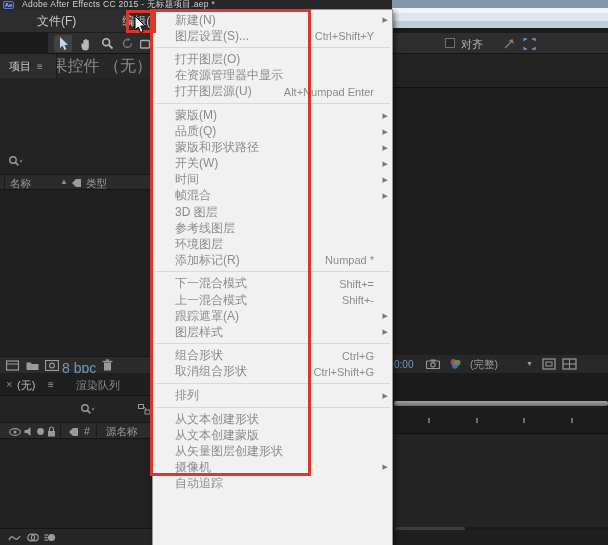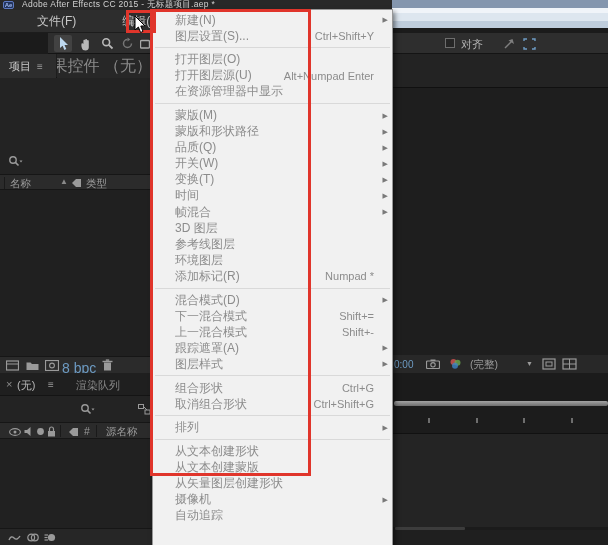--- a/index.html
+++ b/index.html
@@ -320,45 +320,41 @@
         </div>
         <div class="mrow">
           <span class="ml">图层设置(S)...</span>
           <span class="msc">Ctrl+Shift+Y</span>
         </div>
         <div class="msep"></div>
         <div class="mrow">
           <span class="ml">打开图层(O)</span>
         </div>
         <div class="mrow">
+          <span class="ml">在资源管理器中显示</span>
+        </div>
+        <div class="mrow">
           <span class="ml">打开图层源(U)</span>
           <span class="msc">Alt+Numpad Enter</span>
         </div>
-        <div class="mrow">
-          <span class="ml">在资源管理器中显示</span>
-        </div>
         <div class="msep"></div>
         <div class="mrow">
           <span class="ml">蒙版(M)</span>
           <span class="marr">▶</span>
         </div>
         <div class="mrow">
+          <span class="ml">品质(Q)</span>
+          <span class="marr">▶</span>
+        </div>
+        <div class="mrow">
           <span class="ml">蒙版和形状路径</span>
           <span class="marr">▶</span>
         </div>
         <div class="mrow">
-          <span class="ml">品质(Q)</span>
-          <span class="marr">▶</span>
-        </div>
-        <div class="mrow">
           <span class="ml">开关(W)</span>
-          <span class="marr">▶</span>
-        </div>
-        <div class="mrow">
-          <span class="ml">变换(T)</span>
           <span class="marr">▶</span>
         </div>
         <div class="mrow">
           <span class="ml">时间</span>
           <span class="marr">▶</span>
         </div>
         <div class="mrow">
           <span class="ml">帧混合</span>
           <span class="marr">▶</span>
         </div>
@@ -369,24 +365,20 @@
           <span class="ml">参考线图层</span>
         </div>
         <div class="mrow">
           <span class="ml">环境图层</span>
         </div>
         <div class="mrow">
           <span class="ml">添加标记(R)</span>
           <span class="msc">Numpad *</span>
         </div>
         <div class="msep"></div>
-        <div class="mrow">
-          <span class="ml">混合模式(D)</span>
-          <span class="marr">▶</span>
-        </div>
         <div class="mrow">
           <span class="ml">下一混合模式</span>
           <span class="msc">Shift+=</span>
         </div>
         <div class="mrow">
           <span class="ml">上一混合模式</span>
           <span class="msc">Shift+-</span>
         </div>
         <div class="mrow">
           <span class="ml">跟踪遮罩(A)</span>

